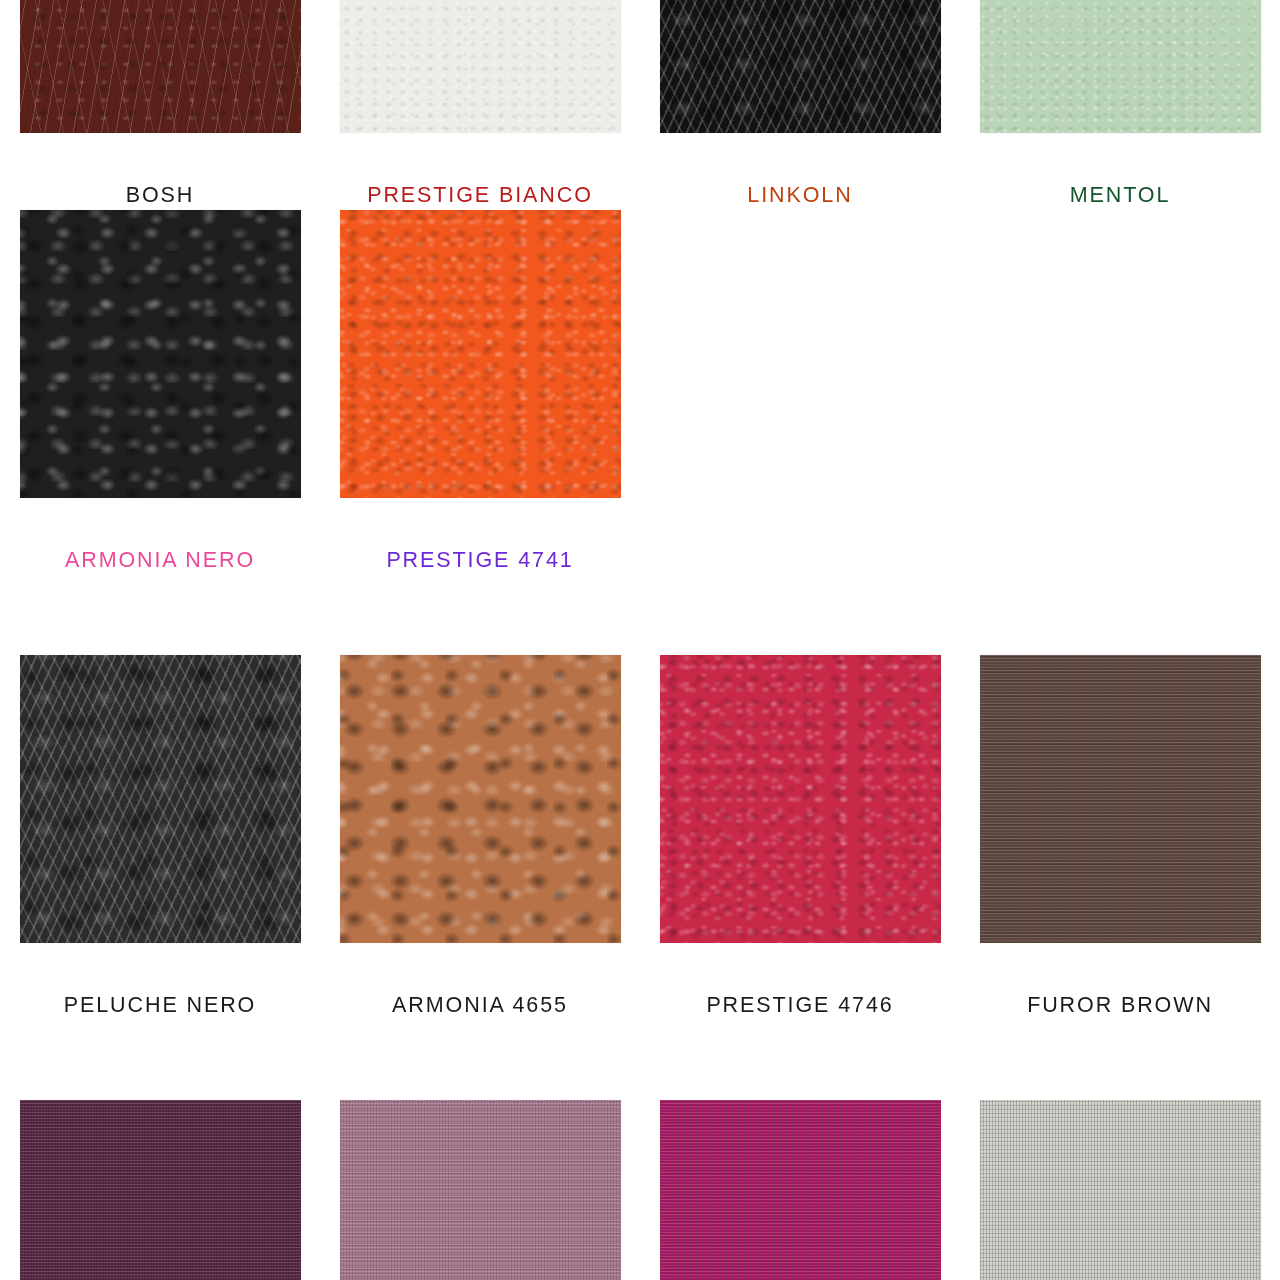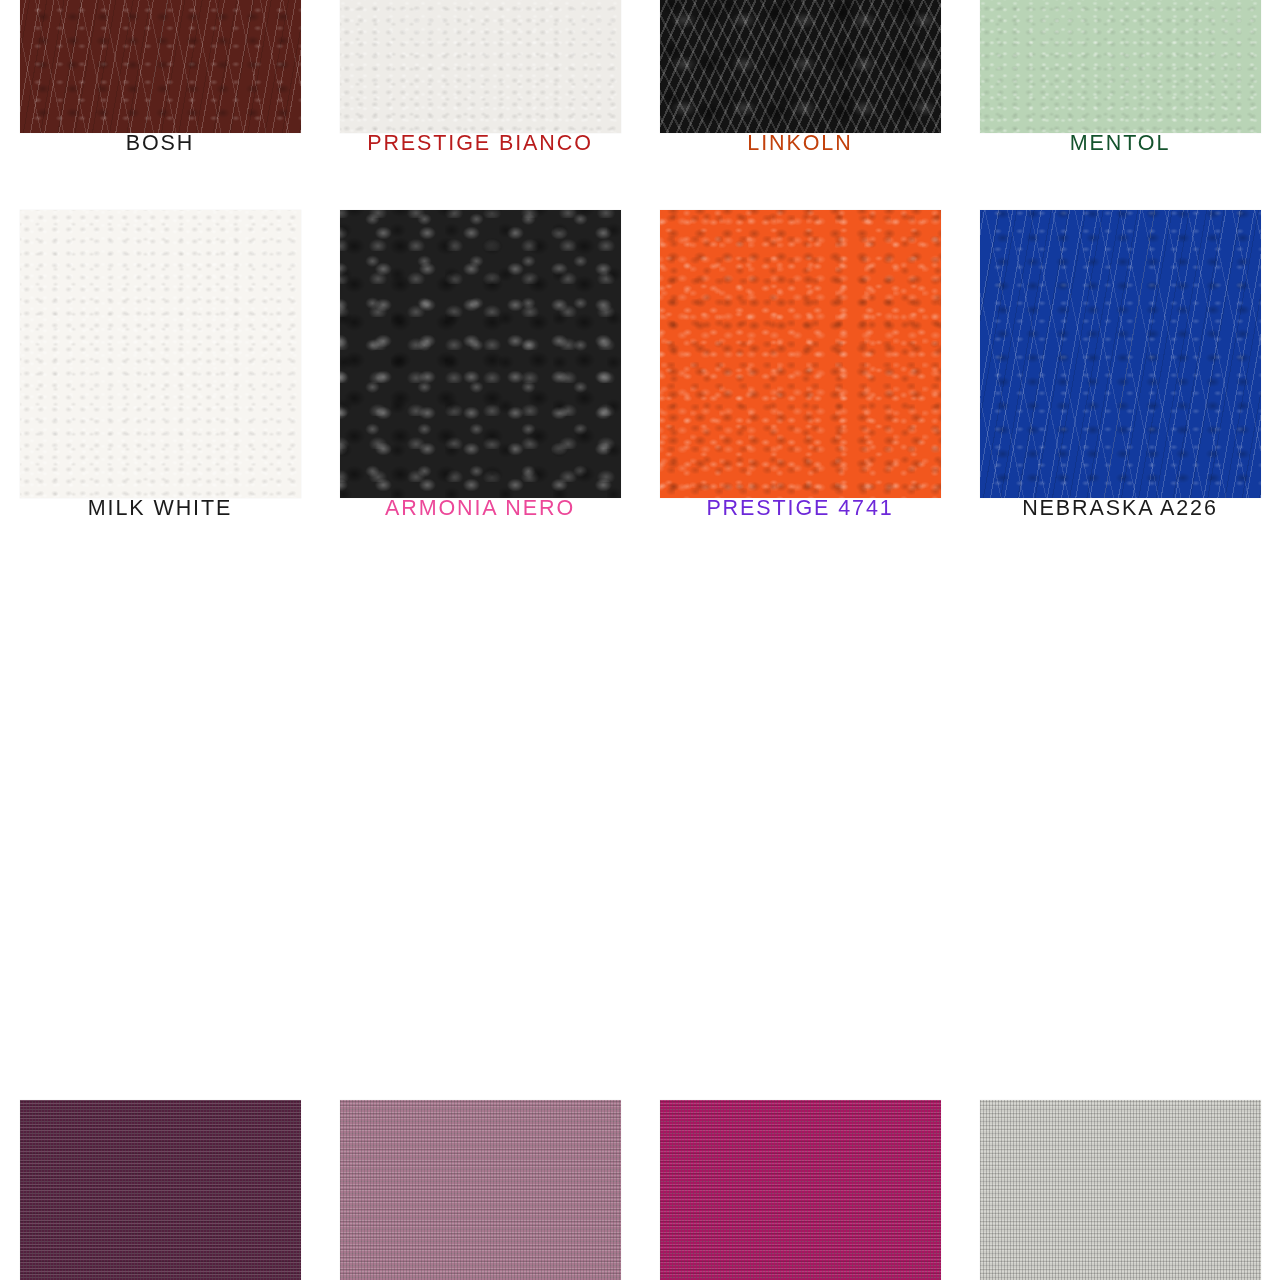--- a/index.html
+++ b/index.html
@@ -169,20 +169,21 @@
     background-image:
       radial-gradient(ellipse 10px 7px at 66% 58%, rgba(0,0,0,.26), transparent 74%),
       repeating-linear-gradient(100deg, rgba(0,0,0,.14) 0 1px, transparent 1px 17px);
     background-size:30px 24px, auto;
     mix-blend-mode:multiply;
     opacity:.8;
   }
 
   
   .swatch-label {
+    margin-top:52px;
     font-size:21.5px;
     letter-spacing:1.9px;
     color:#1b1b1b;
     text-transform:uppercase;
     font-weight:400;
     text-align:center;
     line-height:1;
     white-space:nowrap;
     font-family:"Liberation Sans", sans-serif;
   }
@@ -206,37 +207,47 @@
       <div class="swatch-label" style="color: #c2410c;">LINKOLN</div>
     </div>
     <div class="swatch-cell">
       <div class="swatch-tile grain-fine" style="background-color: rgb(185, 212, 182);"></div>
       <div class="swatch-label" style="color: #14532d;">MENTOL</div>
     </div>
   </div>
 
   <div class="swatch-row row-1">
     <div class="swatch-cell">
-      <div class="swatch-tile grain-fine" style="background-color: rgb(247, 245, 241);"></div>
-      <div class="swatch-label" style="color: rgb(27, 27, 27);">MILK WHITE</div>
-    </div>
-    <div class="swatch-cell">
       <div class="swatch-tile grain-coarse" style="background-color: rgb(31, 31, 31);"></div>
       <div class="swatch-label" style="color: #ec4899;">ARMONIA NERO</div>
     </div>
     <div class="swatch-cell">
       <div class="swatch-tile grain-leather" style="background-color: rgb(242, 87, 30);"></div>
       <div class="swatch-label" style="color: #6d28d9;">PRESTIGE 4741</div>
     </div>
-    <div class="swatch-cell">
-      <div class="swatch-tile grain-vein" style="background-color: rgb(18, 58, 158);"></div>
-      <div class="swatch-label" style="color: rgb(27, 27, 27);">NEBRASKA A226</div>
-    </div>
-  </div>
-
+  </div>
+
+  <div class="swatch-row row-2">
+    <div class="swatch-cell">
+      <div class="swatch-tile grain-mottle" style="background-color: rgb(44, 44, 44);"></div>
+      <div class="swatch-label" style="color: rgb(27, 27, 27);">PELUCHE NERO</div>
+    </div>
+    <div class="swatch-cell">
+      <div class="swatch-tile grain-coarse" style="background-color: rgb(184, 114, 71);"></div>
+      <div class="swatch-label" style="color: rgb(27, 27, 27);">ARMONIA 4655</div>
+    </div>
+    <div class="swatch-cell">
+      <div class="swatch-tile grain-leather" style="background-color: rgb(201, 41, 72);"></div>
+      <div class="swatch-label" style="color: rgb(27, 27, 27);">PRESTIGE 4746</div>
+    </div>
+    <div class="swatch-cell">
+      <div class="swatch-tile grain-fabric" style="background-color: rgb(91, 67, 56);"></div>
+      <div class="swatch-label" style="color: rgb(27, 27, 27);">FUROR BROWN</div>
+    </div>
+  </div>
 
   <div class="swatch-row row-3">
     <div class="swatch-cell">
       <div class="swatch-tile grain-fabric" style="background-color: rgb(83, 32, 62);"></div>
       <div class="swatch-label" style="color: rgb(27, 27, 27);"></div>
     </div>
     <div class="swatch-cell">
       <div class="swatch-tile grain-fabric" style="background-color: rgb(169, 120, 143);"></div>
       <div class="swatch-label" style="color: rgb(27, 27, 27);"></div>
     </div>

